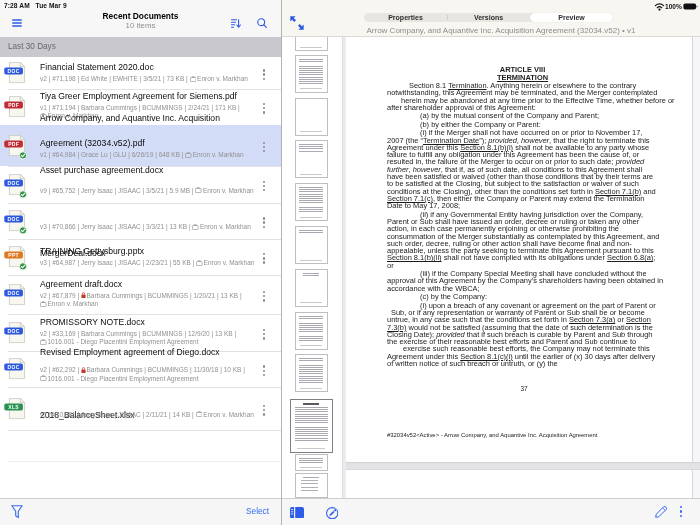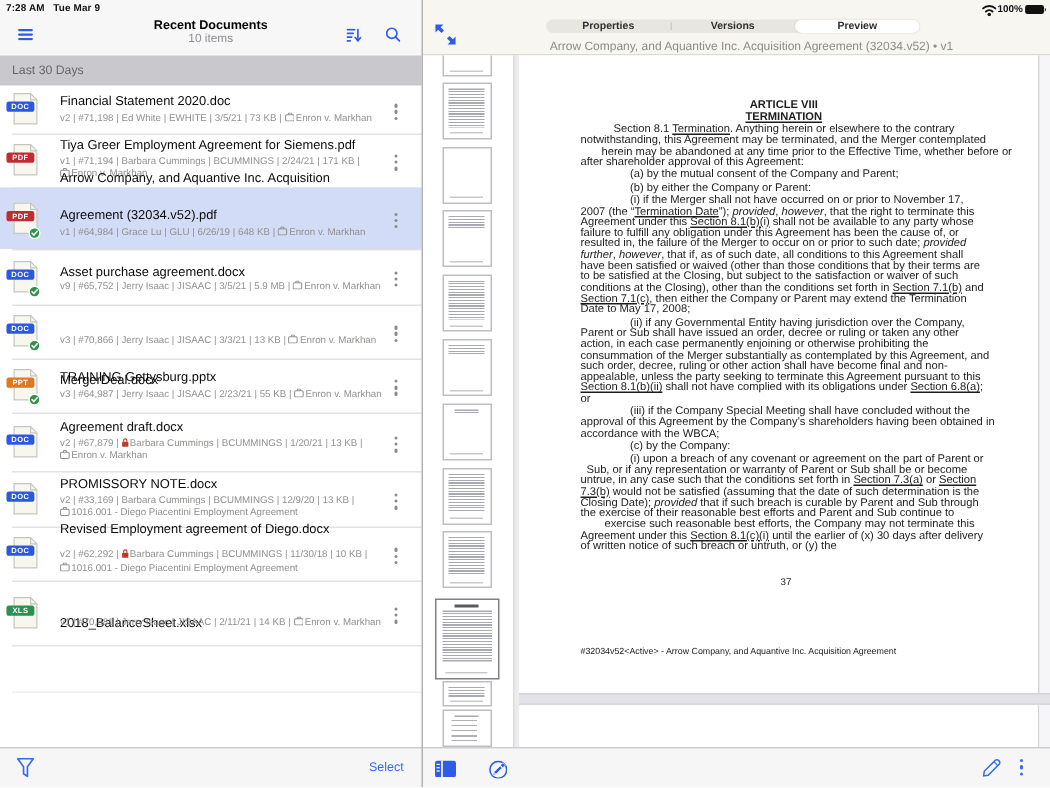--- a/index.html
+++ b/index.html
@@ -154,21 +154,21 @@
     <svg width="24" height="25" viewBox="0 0 24 25">
       <path d="M5.4 0.4 H16.4 L20.6 4.6 V20.6 H5.4 Z" fill="#f7f6ef" stroke="#c6c5bf" stroke-width="0.8" stroke-linejoin="round"></path>
       <path d="M16.4 0.4 V4.6 H20.6" fill="none" stroke="#c6c5bf" stroke-width="0.8" stroke-linejoin="round"></path>
       <rect x="0.3" y="5.6" width="18.6" height="6.9" rx="1.7" fill="#2c58e0"></rect>
       <text x="9.6" y="10.9" font-size="5px" font-weight="bold" fill="#fff" text-anchor="middle" letter-spacing="0.3">DOC</text>
       <g>
           <circle cx="19" cy="20.4" r="3.6" fill="#2e9343" stroke="#fff" stroke-width="0.9"></circle>
           <polyline points="17.4,20.5 18.6,21.7 20.8,19.2" fill="none" stroke="#fff" stroke-width="1.1" stroke-linecap="round" stroke-linejoin="round"></polyline>
         </g>
     </svg></div>
-    <div class="abs rtitle" style="top:176px;">Asset purchase agreement.docx</div>
+    <div class="abs rtitle" style="top:165px;">Asset purchase agreement.docx</div>
     <div class="abs rsub" style="top:186.9px;">v9 | #65,752 | Jerry Isaac | JISAAC | 3/5/21 | 5.9 MB | <svg width="6.5" height="6" viewBox="0 0 13 12" style="vertical-align:-0.5px; margin-right:1px;">
         <rect x="0.8" y="3" width="11.4" height="8.2" rx="1.6" fill="none" stroke="#90908f" stroke-width="1.4"></rect>
         <path d="M4.5 3 L4.5 1.6 A0.9 0.9 0 0 1 5.4 0.7 L7.6 0.7 A0.9 0.9 0 0 1 8.5 1.6 L8.5 3" fill="none" stroke="#90908f" stroke-width="1.4"></path>
       </svg>Enron v. Markhan</div>
     <div class="abs dots" style="top:180.8px;">
       <i></i>
       <i></i>
       <i></i>
     </div>
     <div class="abs sep" style="top:202.8px;"></div>

